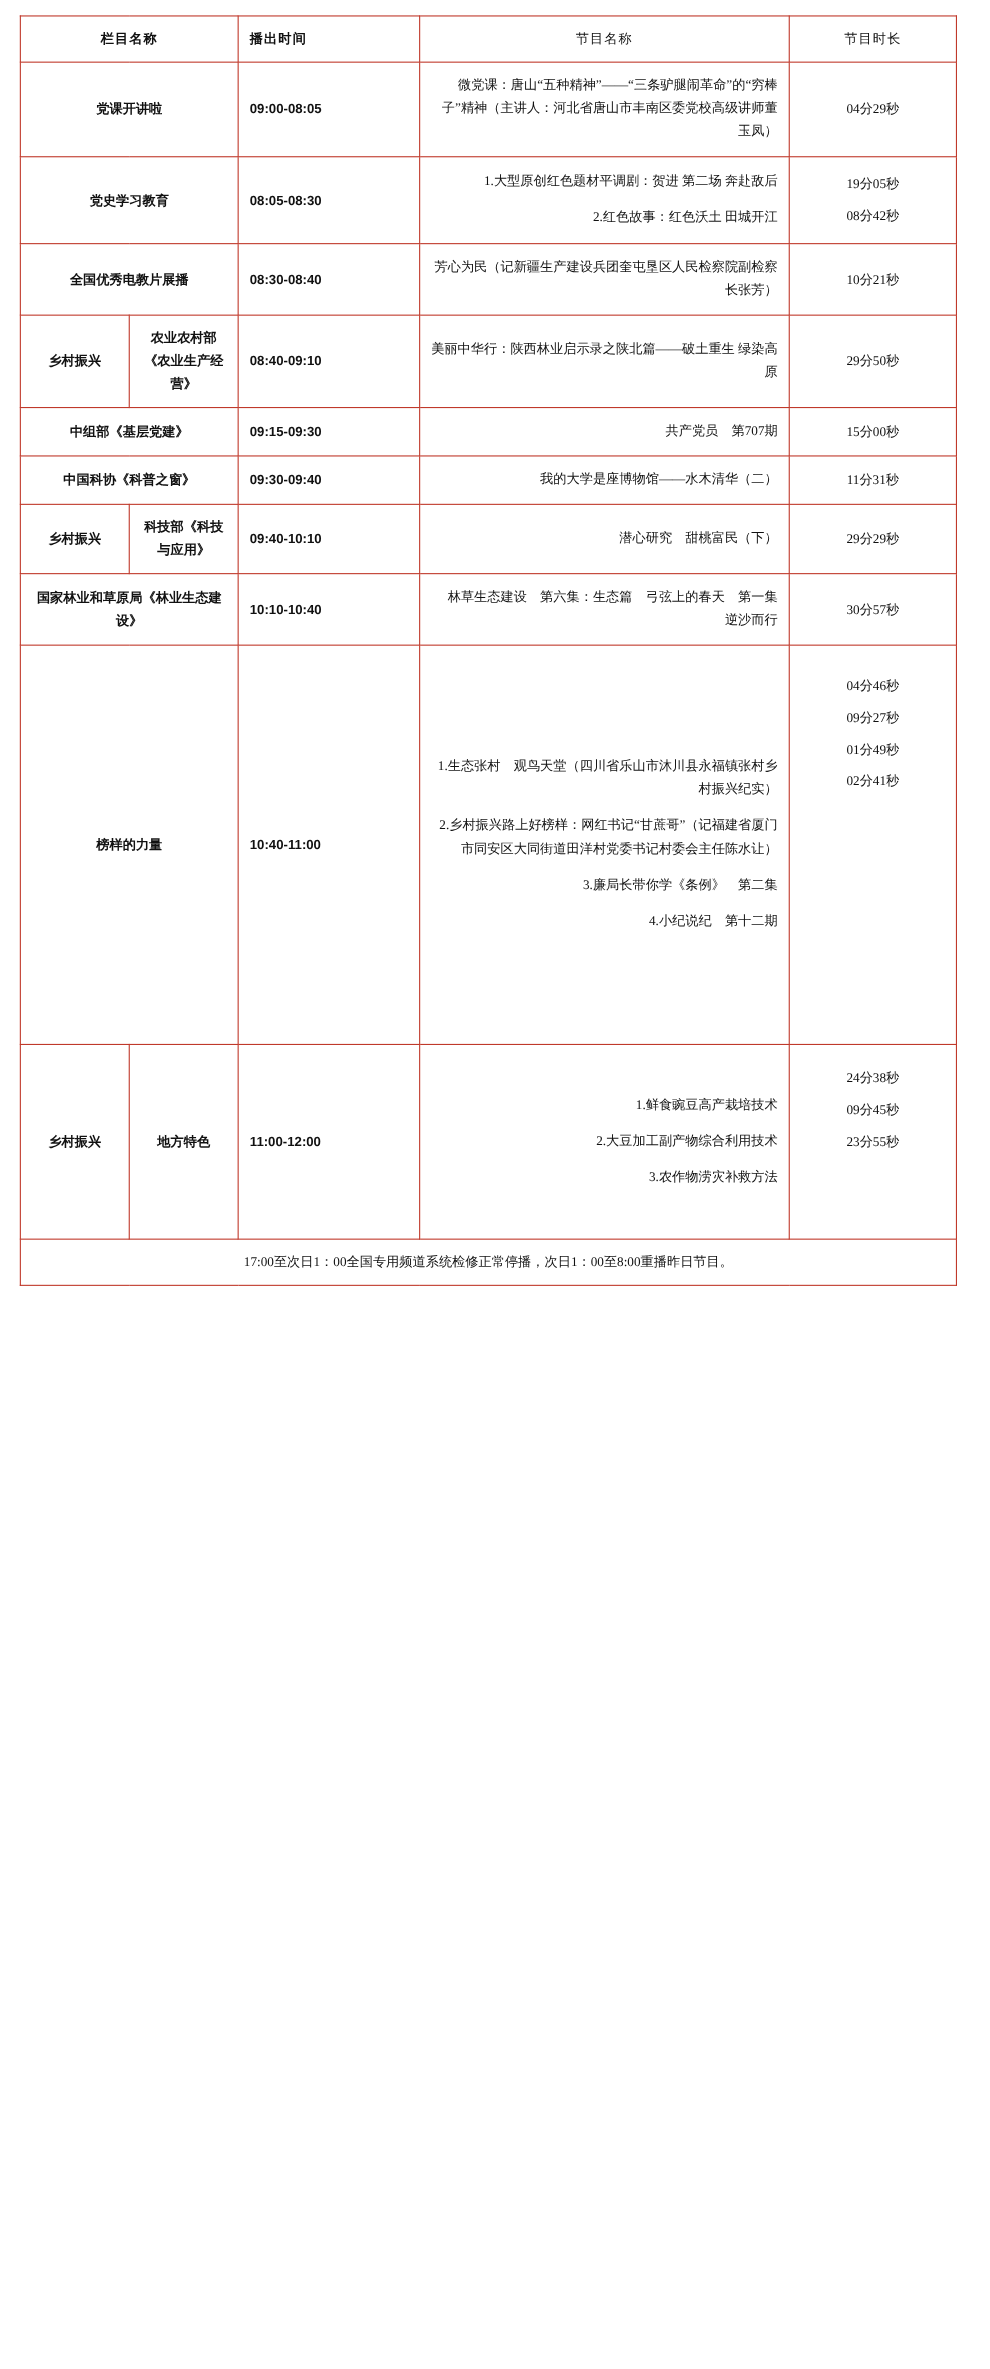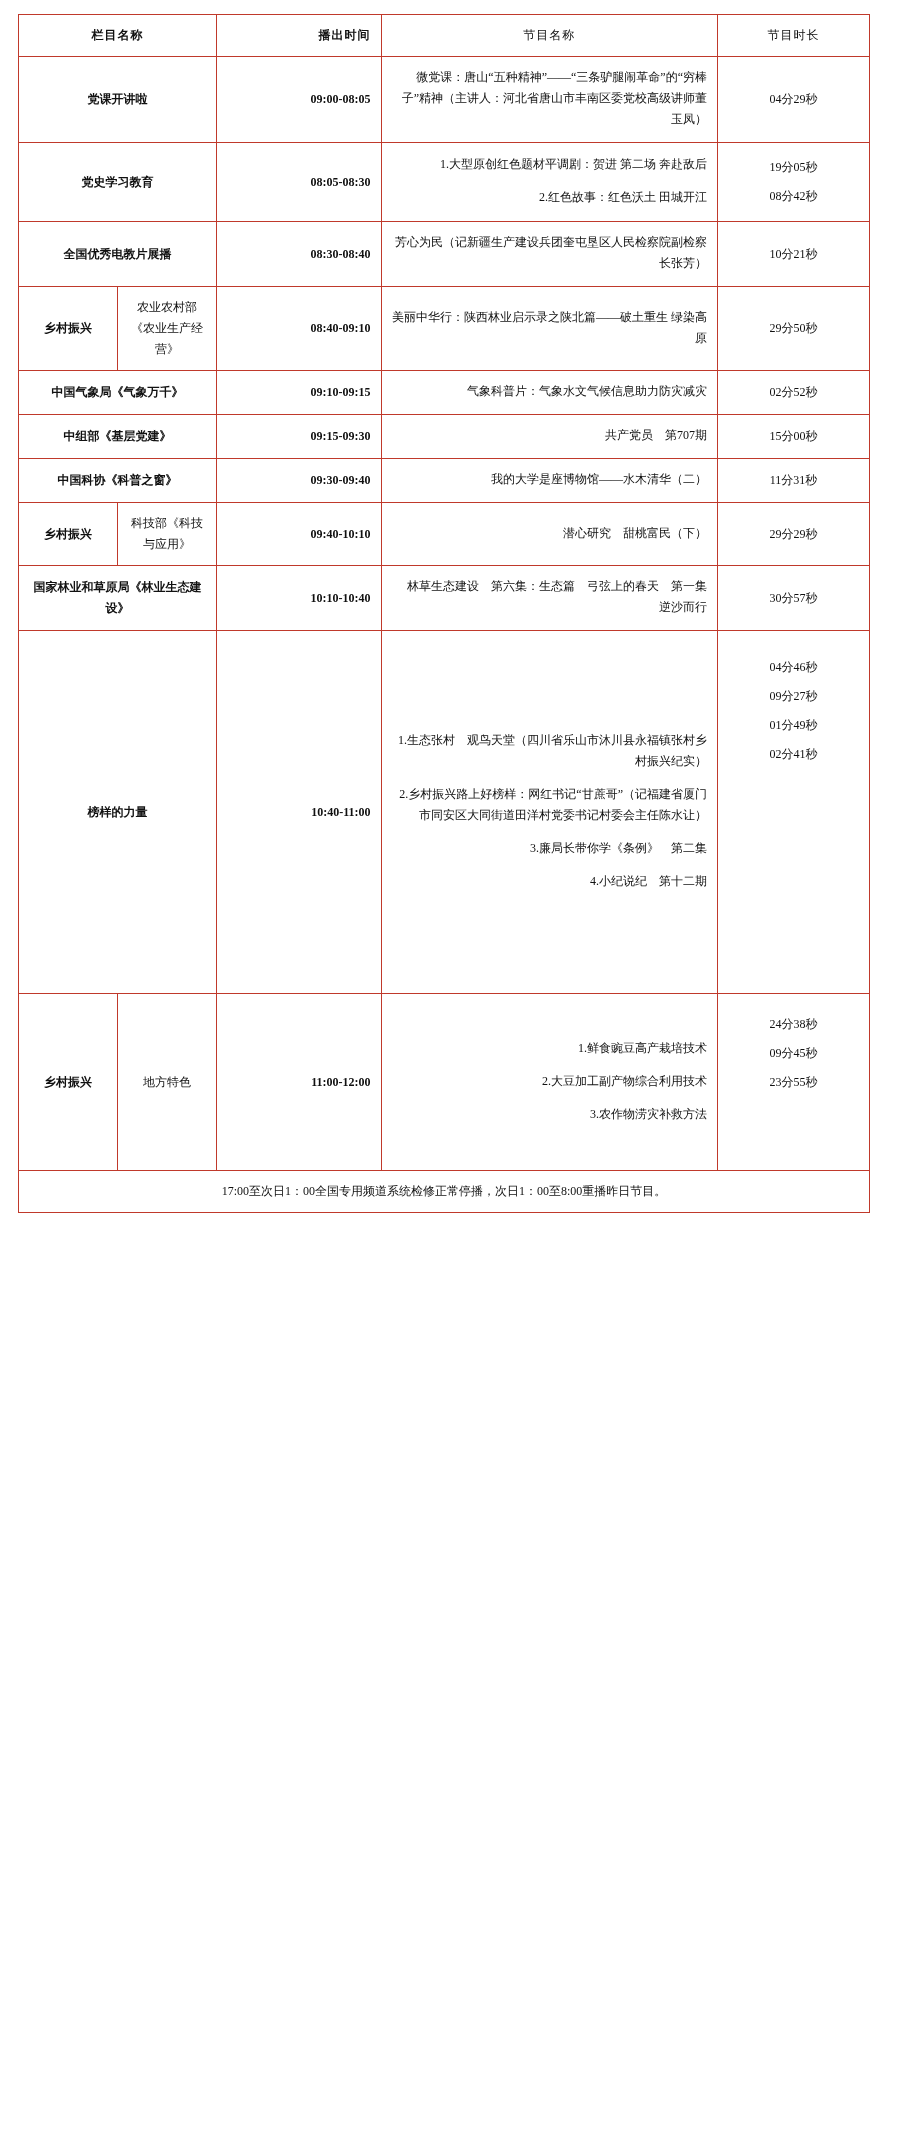--- a/index.html
+++ b/index.html
@@ -29,22 +29,22 @@
     color:#111;
   }
   thead th{
     font-weight:bold;
     text-align:center;
     font-size:16px;
     padding:14px 8px;
     letter-spacing:1px;
   }
   .c-name{width:168px;text-align:center;font-weight:bold;}
-  .c-sub{width:124px;text-align:center;font-weight:normal;}
-  .c-time{width:136px;text-align:right;font-weight:bold;font-family:Liberation Serif, serif;}
+  .c-sub{width:124px;text-align:center;font-weight:bold;}
+  .c-time{width:136px;text-align:left;font-weight:bold;font-family:Liberation Sans, sans-serif;}
   .c-prog{width:300px;text-align:left;font-weight:normal;}
   .c-dur{width:124px;text-align:center;font-weight:normal;}
   .c-name2{text-align:center;font-weight:bold;}
   .prog-line{margin:0 0 2px 0;text-align:right;}
   .prog-line.gap{margin-top:12px;}
   .dur-stack{display:flex;flex-direction:column;justify-content:flex-start;height:100%;}
   .dur-stack span{display:block;padding:4px 0;}
   .footer-note{
     text-align:center;
     font-size:14.5px;
@@ -110,30 +110,20 @@
         <td class="c-sub">农业农村部《农业生产经营》</td>
         <td class="c-time">08:40-09:10</td>
         <td class="c-prog">
           <div class="prog-line">美丽中华行：陕西林业启示录之陕北篇——破土重生 绿染高原</div>
         </td>
         <td class="c-dur">
           <div>29分50秒</div>
         </td>
       </tr>
 
-      <tr>
-        <td colspan="2" class="c-name2">中国气象局《气象万千》</td>
-        <td class="c-time">09:10-09:15</td>
-        <td class="c-prog">
-          <div class="prog-line">气象科普片：气象水文气候信息助力防灾减灾</div>
-        </td>
-        <td class="c-dur">
-          <div>02分52秒</div>
-        </td>
-      </tr>
 
       <tr>
         <td colspan="2" class="c-name2">中组部《基层党建》</td>
         <td class="c-time">09:15-09:30</td>
         <td class="c-prog">
           <div class="prog-line">共产党员　第707期</div>
         </td>
         <td class="c-dur">
           <div>15分00秒</div>
         </td>

